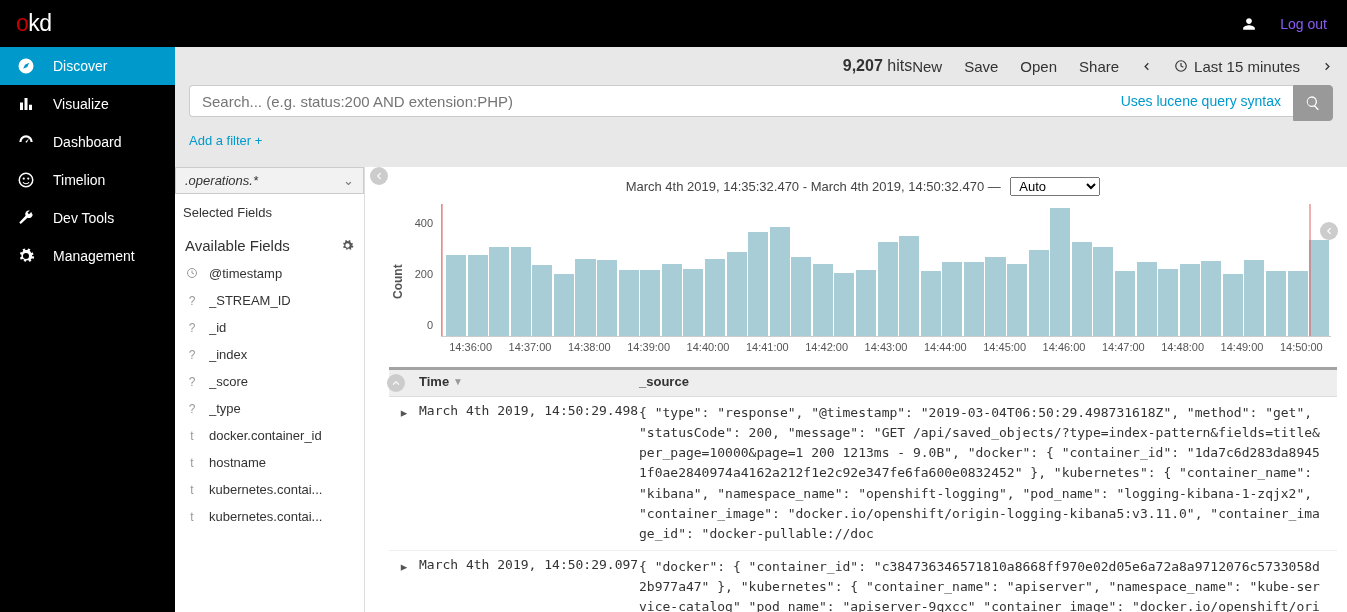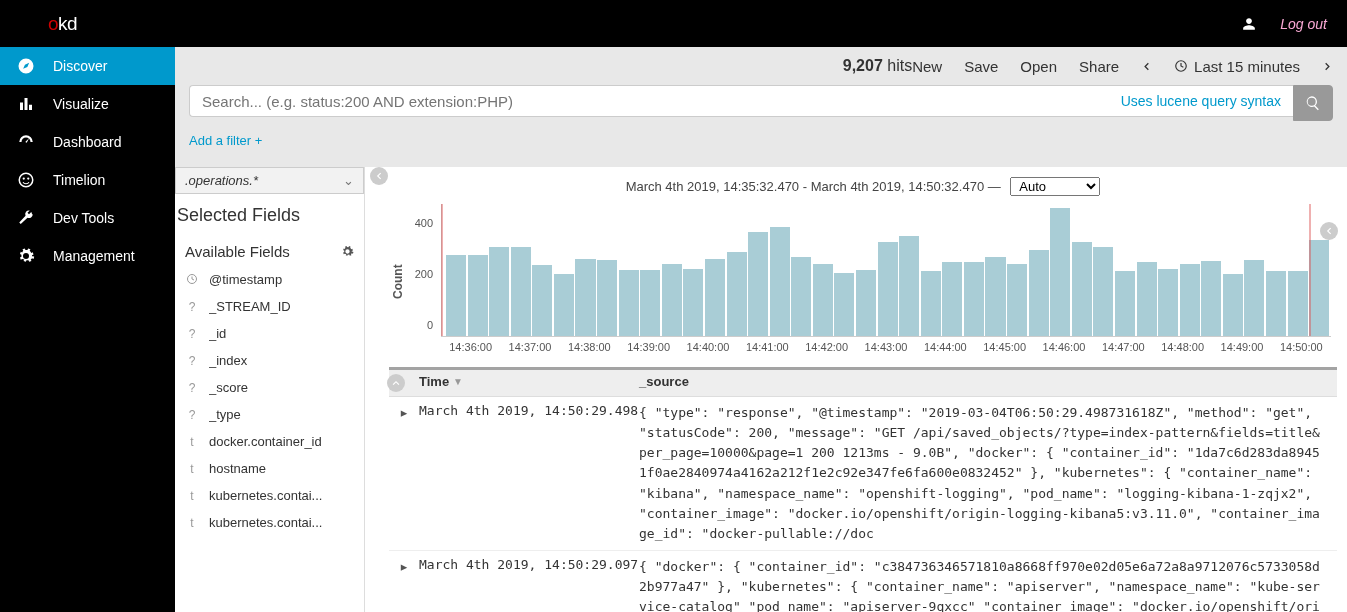--- a/index.html
+++ b/index.html
@@ -1,22 +1,22 @@
 <!DOCTYPE html>
 <html><head>
 <meta charset="utf-8">
 <style>
   * { box-sizing: border-box; margin: 0; padding: 0; }
   body { font-family: "Helvetica Neue", Helvetica, Arial, sans-serif; font-size: 13px; color: #333; background: #fff; width: 1347px; height: 612px; overflow: hidden; }
   
   
   .topbar { height: 47px; background: #000; display: flex; align-items: center; justify-content: space-between; padding: 0 20px 0 16px; }
-  .logo { color: #fff; font-size: 19px; font-weight: 300; letter-spacing: -0.5px; margin-left: 32px; }
+  .logo { color: #fff; font-size: 23px; font-weight: 300; letter-spacing: -0.5px; }
   .logo .red { color: #c00; }
-  .logout { color: #f9a8d4; font-size: 14px; cursor: pointer; display: flex; align-items: center; gap: 24px; font-style: italic;}
+  .logout { color: #8b5cf6; font-size: 14px; cursor: pointer; display: flex; align-items: center; gap: 24px;}
   .logout svg { fill: #fff; width: 14px; height: 14px; }
 
   
   .sidebar { position: absolute; top: 47px; left: 0; bottom: 0; width: 175px; background: #000; }
   .sb-item { display: flex; align-items: center; height: 38px; padding-left: 17px; color: #fff; font-size: 14px; cursor: pointer; gap: 18px;}
   .sb-item.active { background: #0099cc; }
   .sb-icon { width: 18px; height: 18px; fill: #fff; display:inline-flex; align-items:center; justify-content:center;}
   .sb-icon svg { width: 18px; height: 18px; fill: #fff; }
 
   
@@ -43,21 +43,21 @@
   .addfilter { padding: 4px 14px 10px 14px; color:#0099cc; font-size:13px; cursor:pointer;}
   .addfilter .plus { color:#0099cc;}
 
   
   .content { position:absolute; top:120px; left:0; right:0; bottom:0; display:flex; background:#fff;}
   
   
   .fields { width:190px; border-right:1px solid #ddd; overflow:hidden; font-size:13px;}
   .index-pattern { background:#f2f2f2; border:1px solid #ccc; padding:5px 9px; display:flex; justify-content:space-between; align-items:center; cursor:pointer; font-style:italic;}
   .index-pattern .chevd { font-style:normal; color:#777;}
-  .fields-sec { padding:11px 10px 6px 2px; font-size:18px; color:#333;}
+  .fields-sec { padding:11px 10px 6px 8px; font-size:13px; color:#333;}
   .fields-header { display:flex; justify-content:space-between; align-items:center; padding:11px 10px 6px 10px;}
   .fields-header .gear { width:13px; height:13px; fill:#555; cursor:pointer;}
   .field-item { padding:6px 10px; display:flex; align-items:center; gap:10px; cursor:pointer; color:#333;}
   .field-type { width:14px; color:#999; font-size:12px; text-align:center;}
   .field-type.clock svg { width:12px; height:12px; fill:#999;}
   .field-name { white-space:nowrap; overflow:hidden; text-overflow:ellipsis;}
 
   
   .collapse-btn { width:18px; height:18px; border-radius:50%; background:#ccc; display:inline-flex; align-items:center; justify-content:center; cursor:pointer; flex-shrink:0;}
   .collapse-btn svg { width:10px; height:10px; fill:#fff;}

